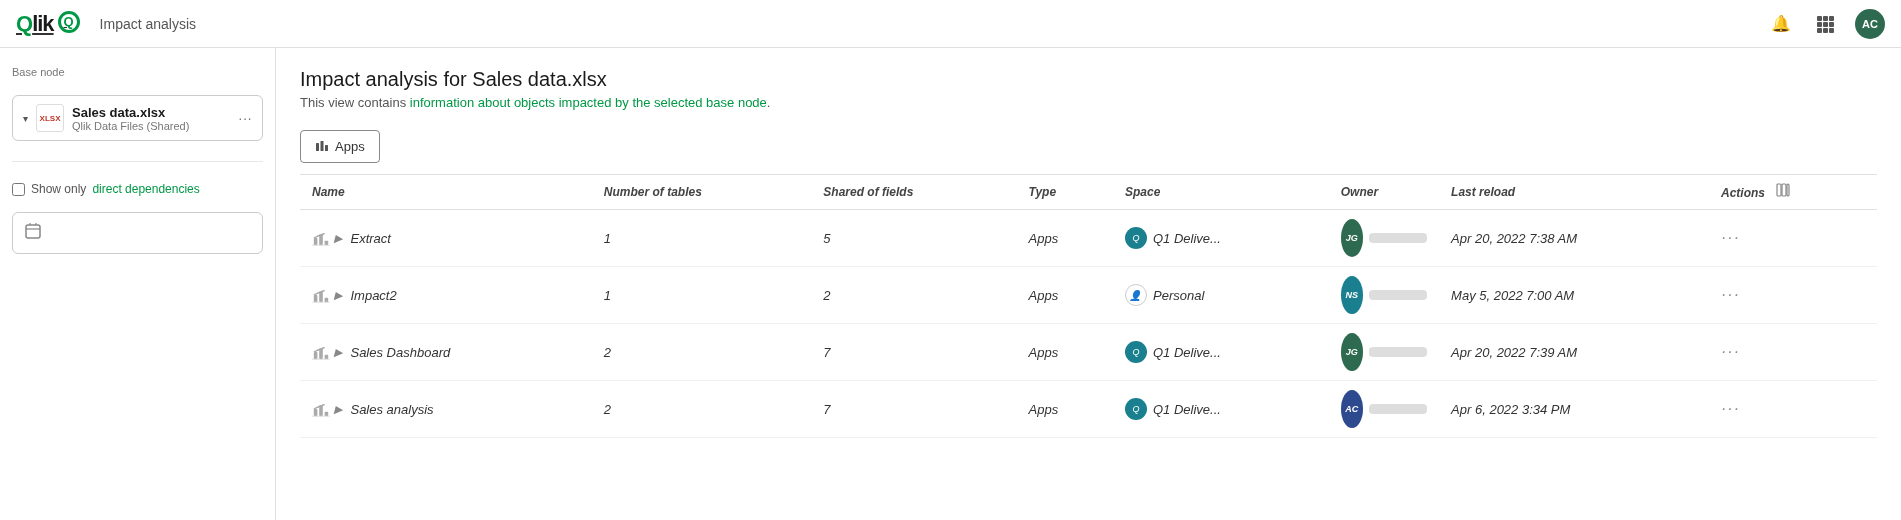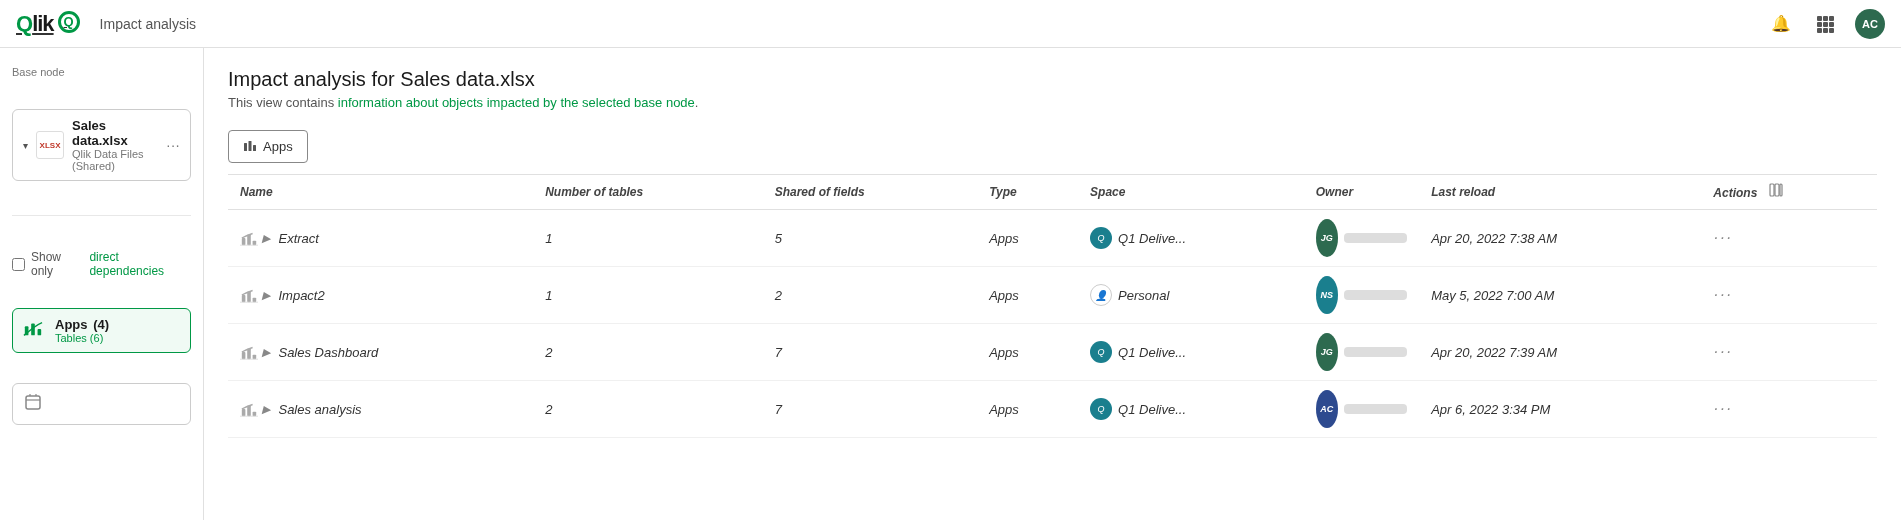--- a/index.html
+++ b/index.html
@@ -26,22 +26,22 @@
       width: 30px; height: 30px; border-radius: 50%; background: #2d6a4f;
       color: #fff; display: flex; align-items: center; justify-content: center;
       font-size: 11px; font-weight: 700; cursor: pointer;
     }
 
     
     .main-layout { display: flex; flex: 1; overflow: hidden; }
 
     
     .sidebar {
-      width: 204px; flex-shrink: 0; border-right: 1px solid #e0e0e0;
-      padding: 16px 12px; display: flex; flex-direction: column; gap: 30px;
+      width: 276px; flex-shrink: 0; border-right: 1px solid #e0e0e0;
+      padding: 16px 12px; display: flex; flex-direction: column; gap: 16px;
       overflow-y: auto;
     }
     .sidebar-section-label { font-size: 11px; color: #777; margin-bottom: 4px; }
     .base-node-card {
       border: 1px solid #ccc; border-radius: 6px; padding: 8px 10px;
       display: flex; align-items: center; gap: 8px; background: #fff;
     }
     .expand-arrow { color: #555; font-size: 10px; cursor: pointer; }
     .xlsx-icon {
       width: 28px; height: 28px; background: #fff; border: 1px solid #ddd;
@@ -166,37 +166,20 @@
     </div>
 
     <div class="separator"></div>
 
     <div class="checkbox-row">
       <input type="checkbox" style="">
       <span>Show only </span>
       <a href="#">direct dependencies</a>
     </div>
 
-    <div class="tree-item active">
-      <div class="tree-item-icon">
-        <svg class="chart-svg" viewBox="0 0 22 22" fill="none">
-          <rect x="2" y="8" width="4" height="10" rx="1" fill="#009845"></rect>
-          <rect x="9" y="5" width="4" height="13" rx="1" fill="#009845"></rect>
-          <rect x="16" y="11" width="4" height="7" rx="1" fill="#009845"></rect>
-          <path d="M1 18 Q6 14 11 10 Q16 6 21 4" stroke="#009845" stroke-width="1.5" fill="none"></path>
-        </svg>
-      </div>
-      <div class="tree-item-info">
-        <div class="tree-item-label">
-          <span>Apps</span>
-          <span style="margin-left:2px;">(4)</span>
-        </div>
-        <div class="tree-item-sub">Tables (6)</div>
-      </div>
-    </div>
 
     <div class="tree-item">
       <div class="tree-item-icon">
         <svg width="20" height="20" viewBox="0 0 20 20" fill="none">
           <rect x="3" y="4" width="14" height="13" rx="2" stroke="#888" stroke-width="1.5" fill="none"></rect>
           <path d="M3 8h14" stroke="#888" stroke-width="1.2"></path>
           <path d="M7 4V2" stroke="#888" stroke-width="1.2"></path>
           <path d="M13 4V2" stroke="#888" stroke-width="1.2"></path>
         </svg>
       </div>

